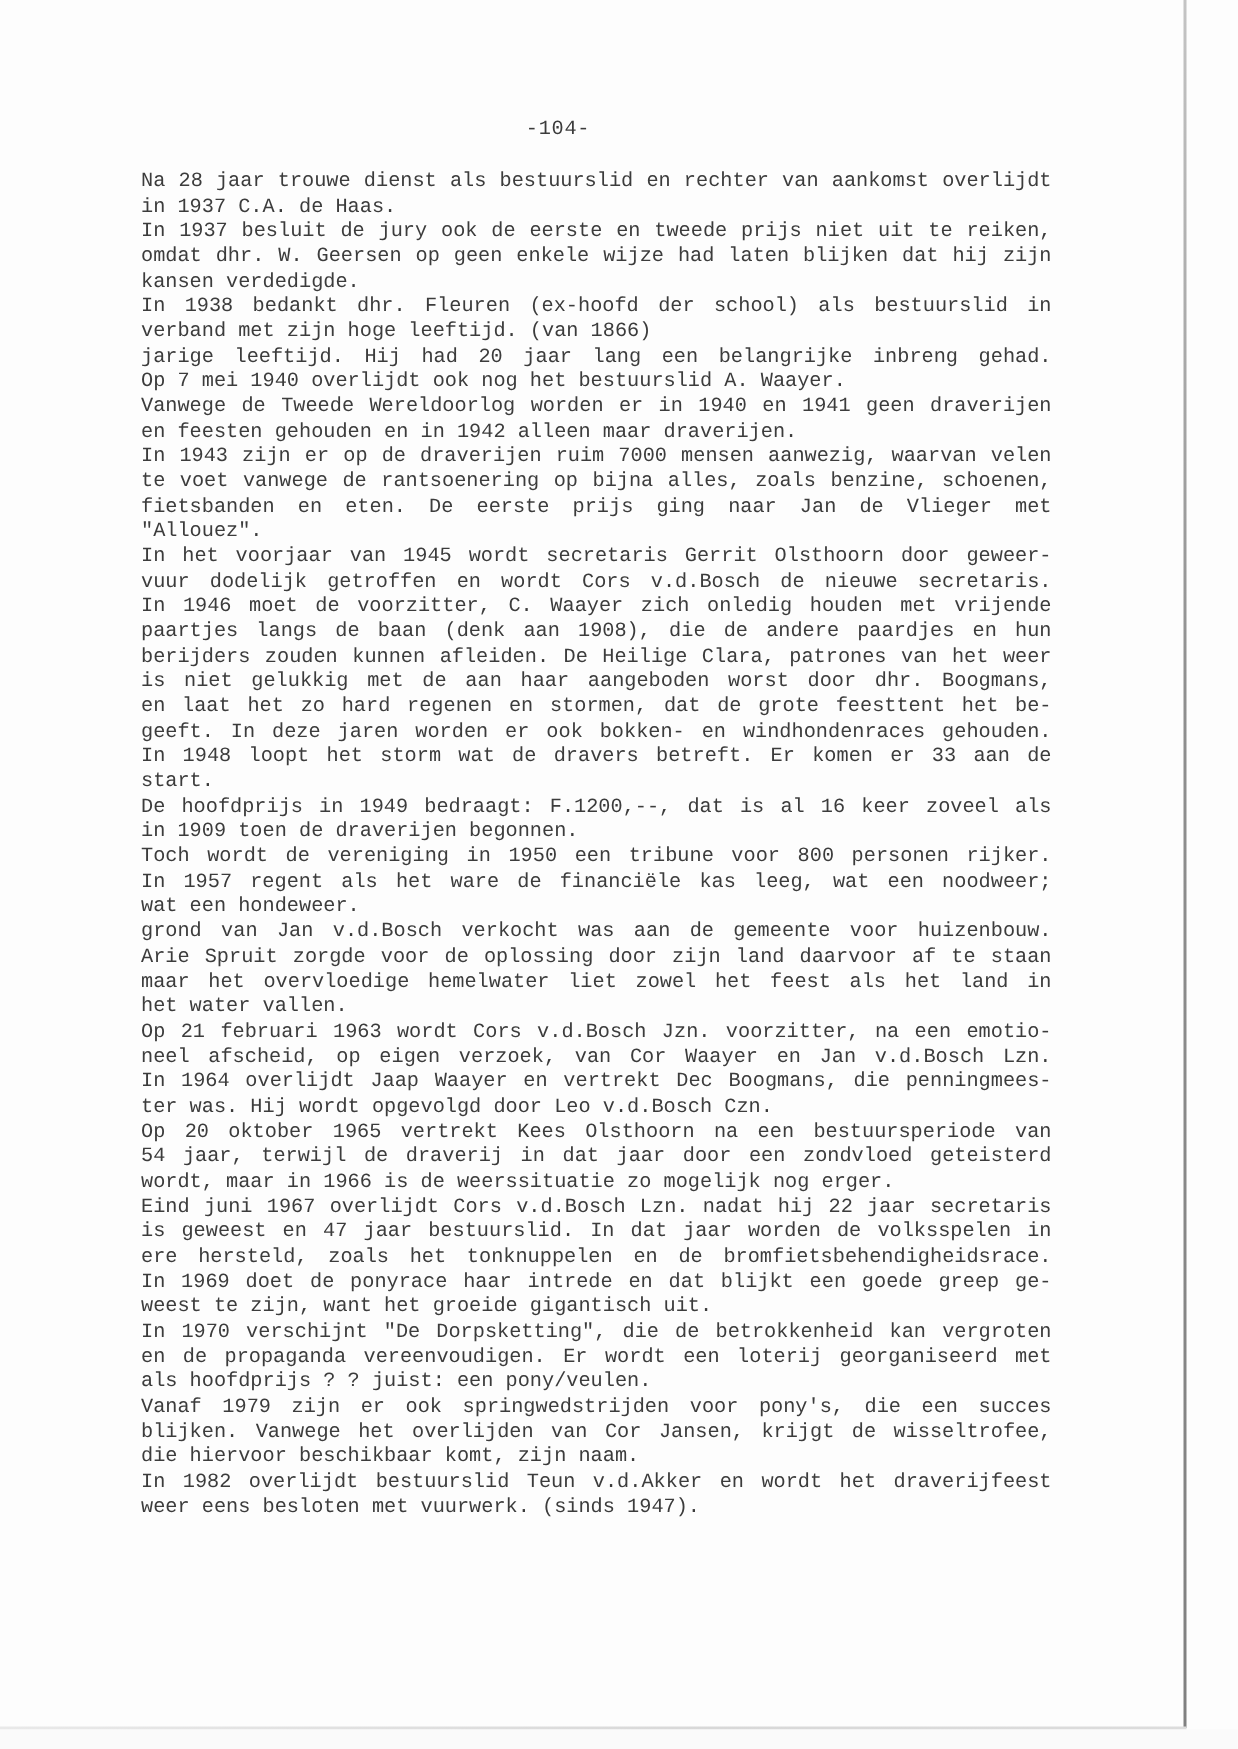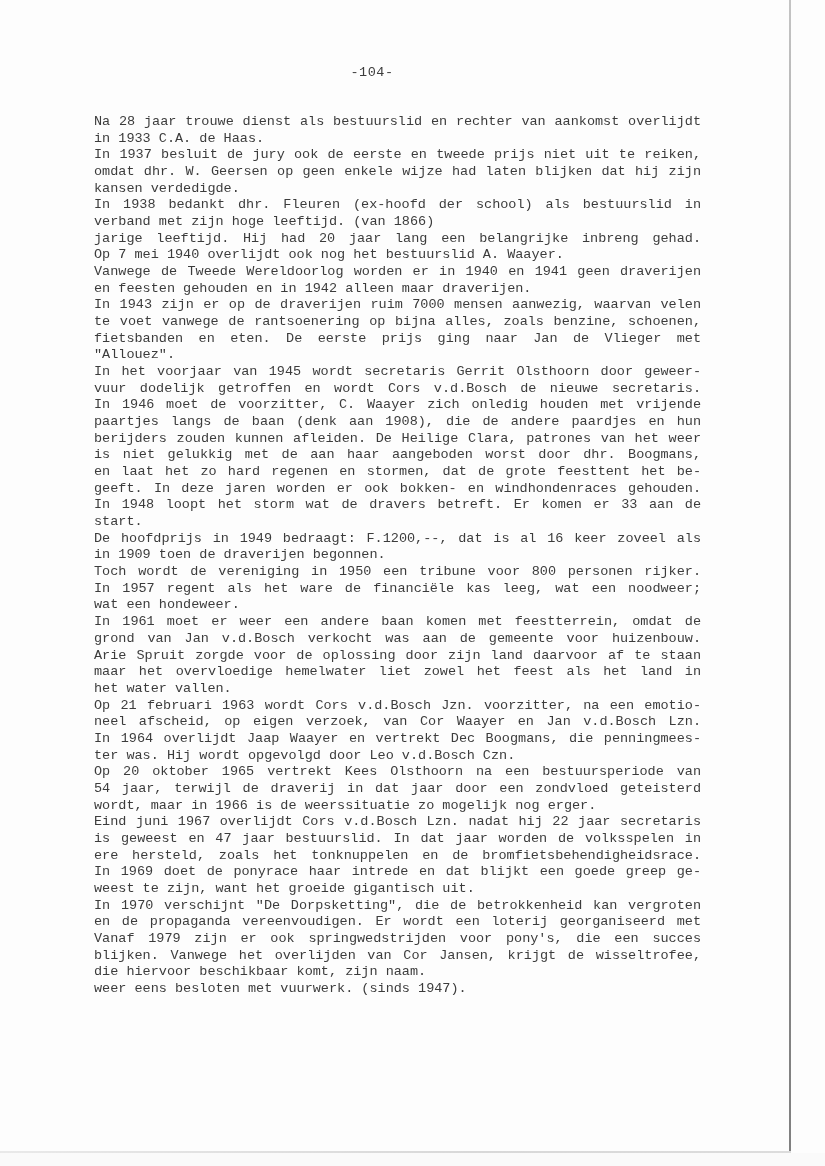--- a/index.html
+++ b/index.html
@@ -14,21 +14,21 @@
     overflow: hidden;
     font-family: "Liberation Mono", "DejaVu Sans Mono", monospace;
     color: #3c3c3c;
   }
   .page {
     position: absolute;
     inset: 0;
   }
   .page-number {
     position: absolute;
-    top: 64px;
+    top: 78px;
     left: 94px;
     width: 556px;
     text-align: center;
     font-size: 13.5px;
     line-height: 17px;
     letter-spacing: 0.5px;
   }
   .body-text {
     position: absolute;
     top: 114px;
@@ -72,21 +72,21 @@
   }
 </style>
 </head>
 <body style="background: rgb(253, 253, 253); color: rgb(60, 60, 60);">
 
 <div class="page">
   <div class="page-number">-104-</div>
 
   <div class="body-text">
       <div class="line j">Na 28 jaar trouwe dienst als bestuurslid en rechter van aankomst overlijdt</div>
-      <div class="line">in 1933 C.A. de Haas.</div>
+      <div class="line">in 1937 C.A. de Haas.</div>
       <div class="line j">In 1937 besluit de jury ook de eerste en tweede prijs niet uit te reiken,</div>
       <div class="line j">omdat dhr. W. Geersen op geen enkele wijze had laten blijken dat hij zijn</div>
       <div class="line">kansen verdedigde.</div>
       <div class="line j">In 1938 bedankt dhr. Fleuren (ex-hoofd der school) als bestuurslid in</div>
       <div class="line">verband met zijn hoge leeftijd. (van 1866)</div>
       <div class="line j">jarige leeftijd. Hij had 20 jaar lang een belangrijke inbreng gehad.</div>
       <div class="line">Op 7 mei 1940 overlijdt ook nog het bestuurslid A. Waayer.</div>
       <div class="line j">Vanwege de Tweede Wereldoorlog worden er in 1940 en 1941 geen draverijen</div>
       <div class="line">en feesten gehouden en in 1942 alleen maar draverijen.</div>
       <div class="line j">In 1943 zijn er op de draverijen ruim 7000 mensen aanwezig, waarvan velen</div>
@@ -101,42 +101,43 @@
       <div class="line j">is niet gelukkig met de aan haar aangeboden worst door dhr. Boogmans,</div>
       <div class="line j">en laat het zo hard regenen en stormen, dat de grote feesttent het be-</div>
       <div class="line j">geeft. In deze jaren worden er ook bokken- en windhondenraces gehouden.</div>
       <div class="line j">In 1948 loopt het storm wat de dravers betreft. Er komen er 33 aan de</div>
       <div class="line">start.</div>
       <div class="line j">De hoofdprijs in 1949 bedraagt: F.1200,--, dat is al 16 keer zoveel als</div>
       <div class="line">in 1909 toen de draverijen begonnen.</div>
       <div class="line j">Toch wordt de vereniging in 1950 een tribune voor 800 personen rijker.</div>
       <div class="line j">In 1957 regent als het ware de financiële kas leeg, wat een noodweer;</div>
       <div class="line">wat een hondeweer.</div>
-      <div class="line j">In 1961 moet er weer een andere baan komen met feestterrein, omdat de</div>
       <div class="line j">grond van Jan v.d.Bosch verkocht was aan de gemeente voor huizenbouw.</div>
       <div class="line j">Arie Spruit zorgde voor de oplossing door zijn land daarvoor af te staan</div>
       <div class="line j">maar het overvloedige hemelwater liet zowel het feest als het land in</div>
       <div class="line">het water vallen.</div>
       <div class="line j">Op 21 februari 1963 wordt Cors v.d.Bosch Jzn. voorzitter, na een emotio-</div>
       <div class="line j">neel afscheid, op eigen verzoek, van Cor Waayer en Jan v.d.Bosch Lzn.</div>
       <div class="line j">In 1964 overlijdt Jaap Waayer en vertrekt Dec Boogmans, die penningmees-</div>
       <div class="line">ter was. Hij wordt opgevolgd door Leo v.d.Bosch Czn.</div>
       <div class="line j">Op 20 oktober 1965 vertrekt Kees Olsthoorn na een bestuursperiode van</div>
       <div class="line j">54 jaar, terwijl de draverij in dat jaar door een zondvloed geteisterd</div>
       <div class="line">wordt, maar in 1966 is de weerssituatie zo mogelijk nog erger.</div>
       <div class="line j">Eind juni 1967 overlijdt Cors v.d.Bosch Lzn. nadat hij 22 jaar secretaris</div>
       <div class="line j">is geweest en 47 jaar bestuurslid. In dat jaar worden de volksspelen in</div>
       <div class="line j">ere hersteld, zoals het tonknuppelen en de bromfietsbehendigheidsrace.</div>
       <div class="line j">In 1969 doet de ponyrace haar intrede en dat blijkt een goede greep ge-</div>
       <div class="line">weest te zijn, want het groeide gigantisch uit.</div>
       <div class="line j">In 1970 verschijnt "De Dorpsketting", die de betrokkenheid kan vergroten</div>
       <div class="line j">en de propaganda vereenvoudigen. Er wordt een loterij georganiseerd met</div>
+      <div class="line">als hoofdprijs ? ? juist: een pony/veulen.</div>
       <div class="line j">Vanaf 1979 zijn er ook springwedstrijden voor pony's, die een succes</div>
       <div class="line j">blijken. Vanwege het overlijden van Cor Jansen, krijgt de wisseltrofee,</div>
       <div class="line">die hiervoor beschikbaar komt, zijn naam.</div>
+      <div class="line j">In 1982 overlijdt bestuurslid Teun v.d.Akker en wordt het draverijfeest</div>
       <div class="line">weer eens besloten met vuurwerk. (sinds 1947).</div>
     </div>
 
   <div class="scan-line-vertical"></div>
 
   <div class="scan-line-horizontal"></div>
 
   <div class="below-edge"></div>
 </div>
 

